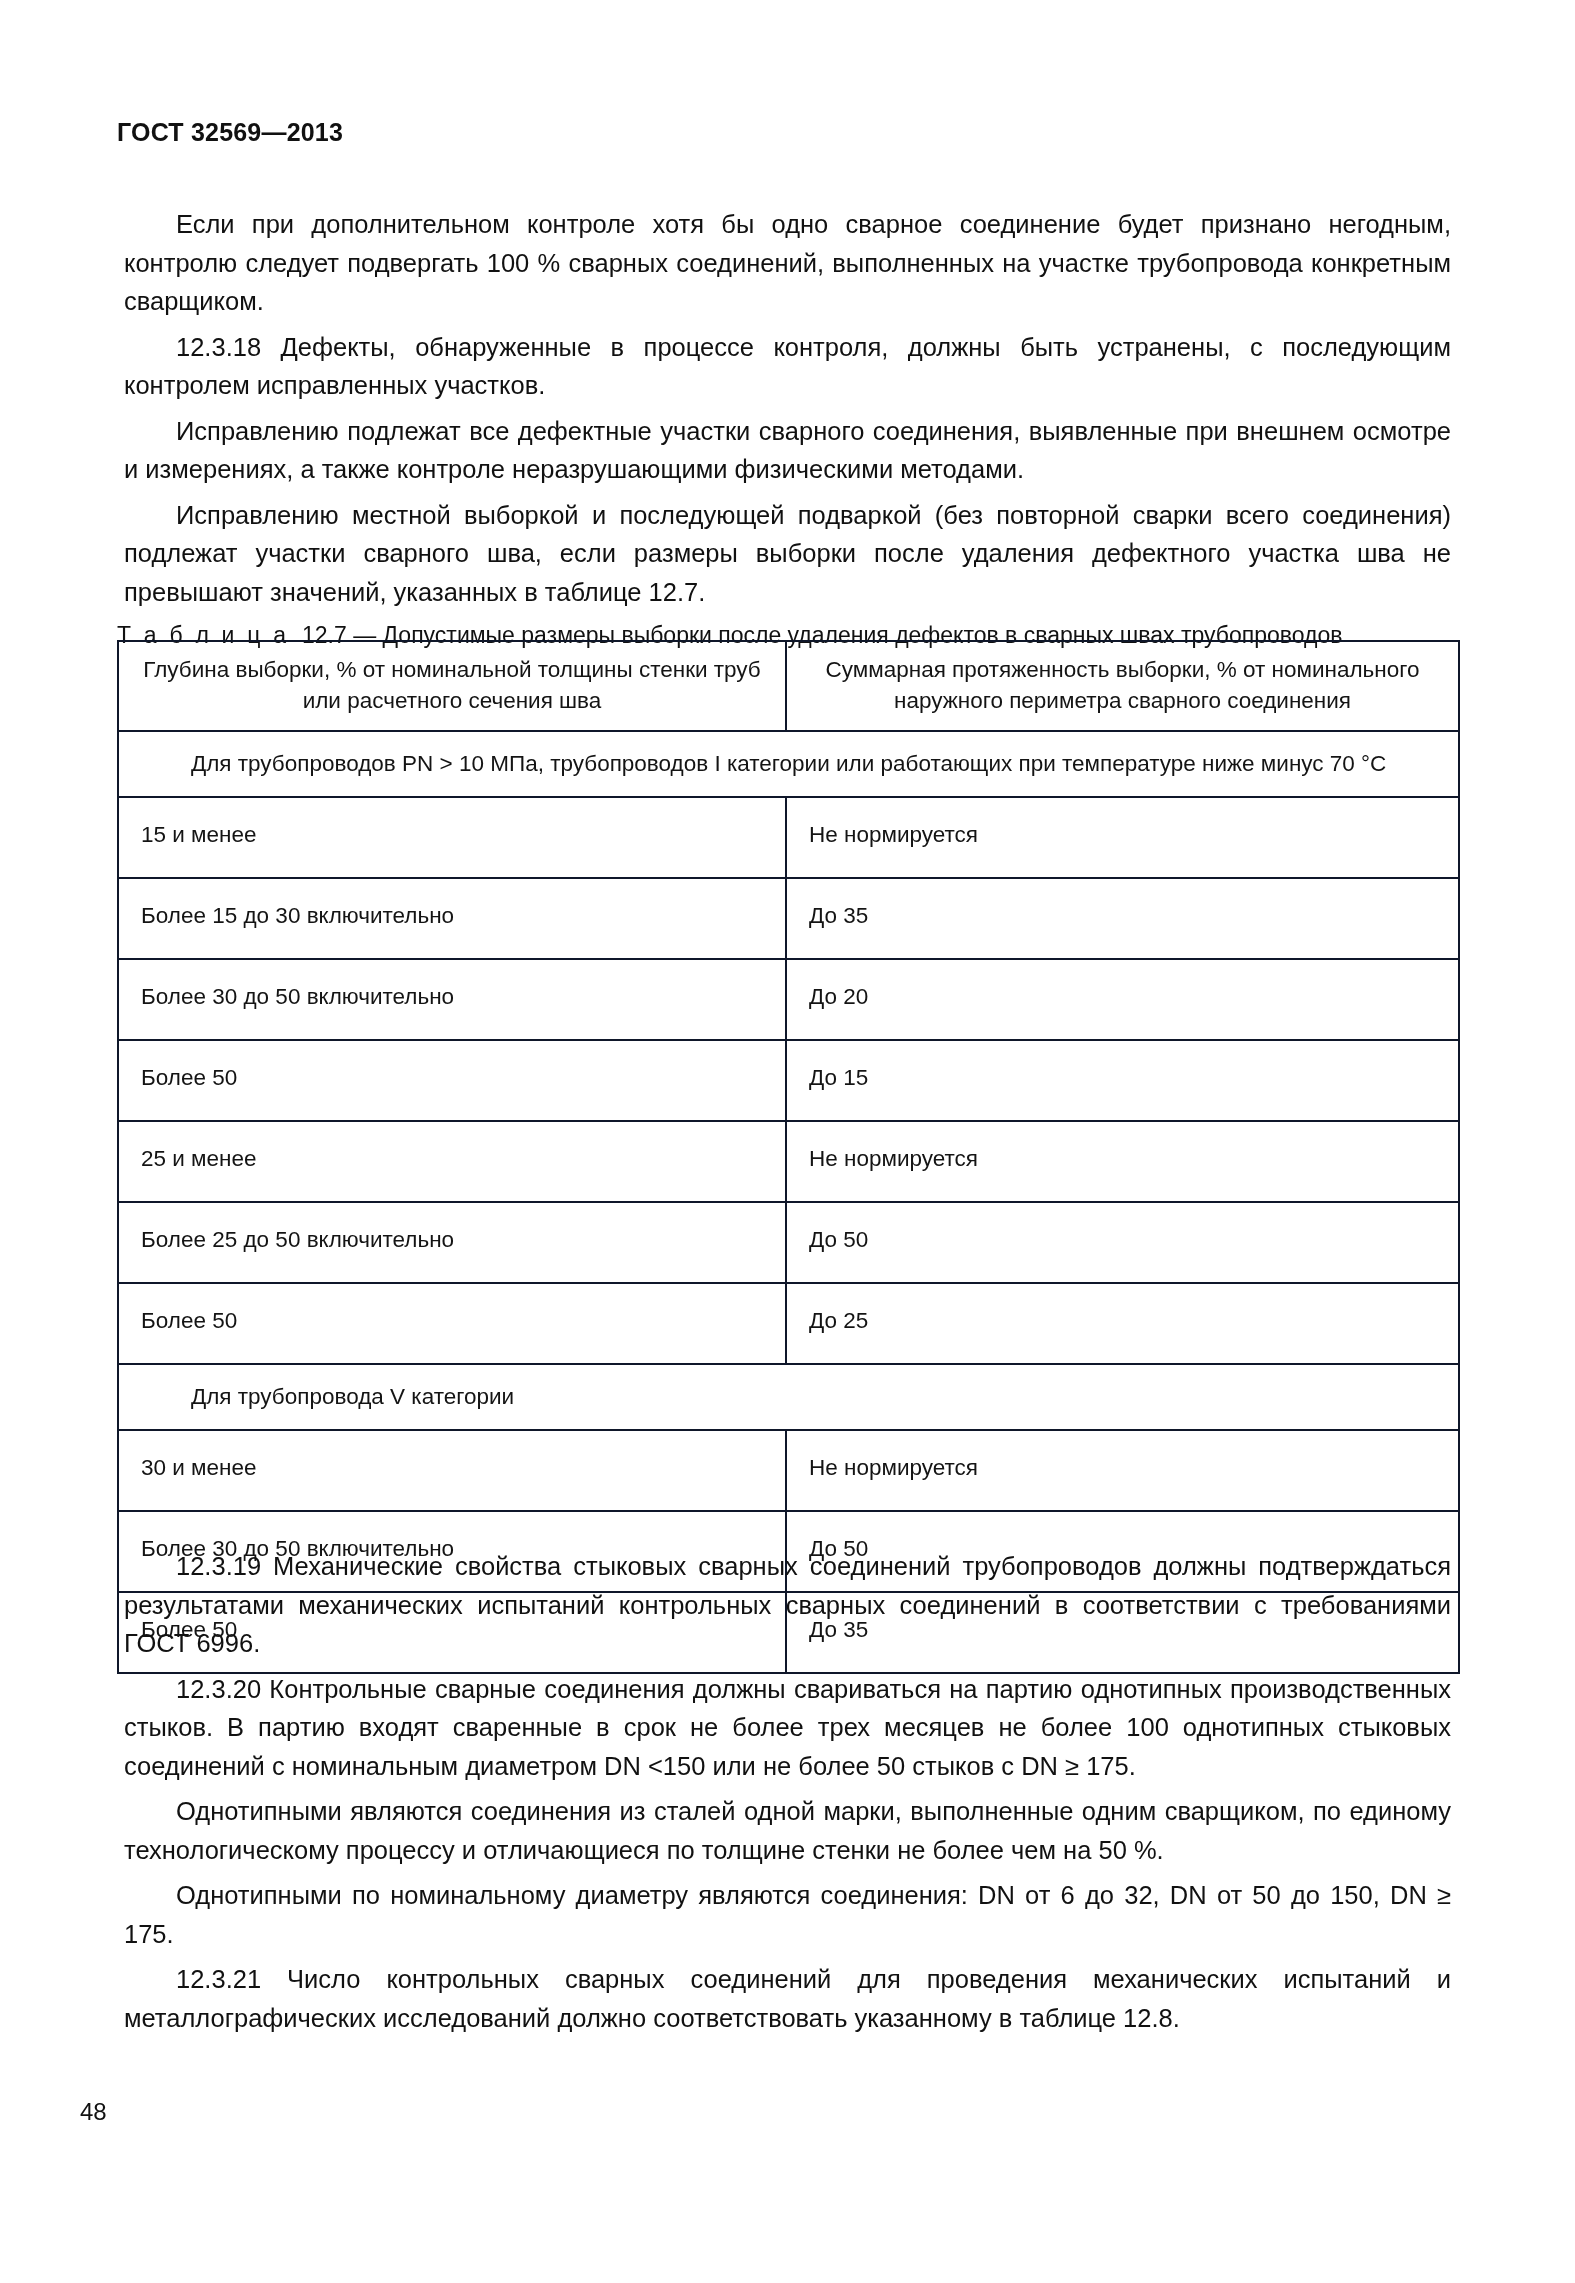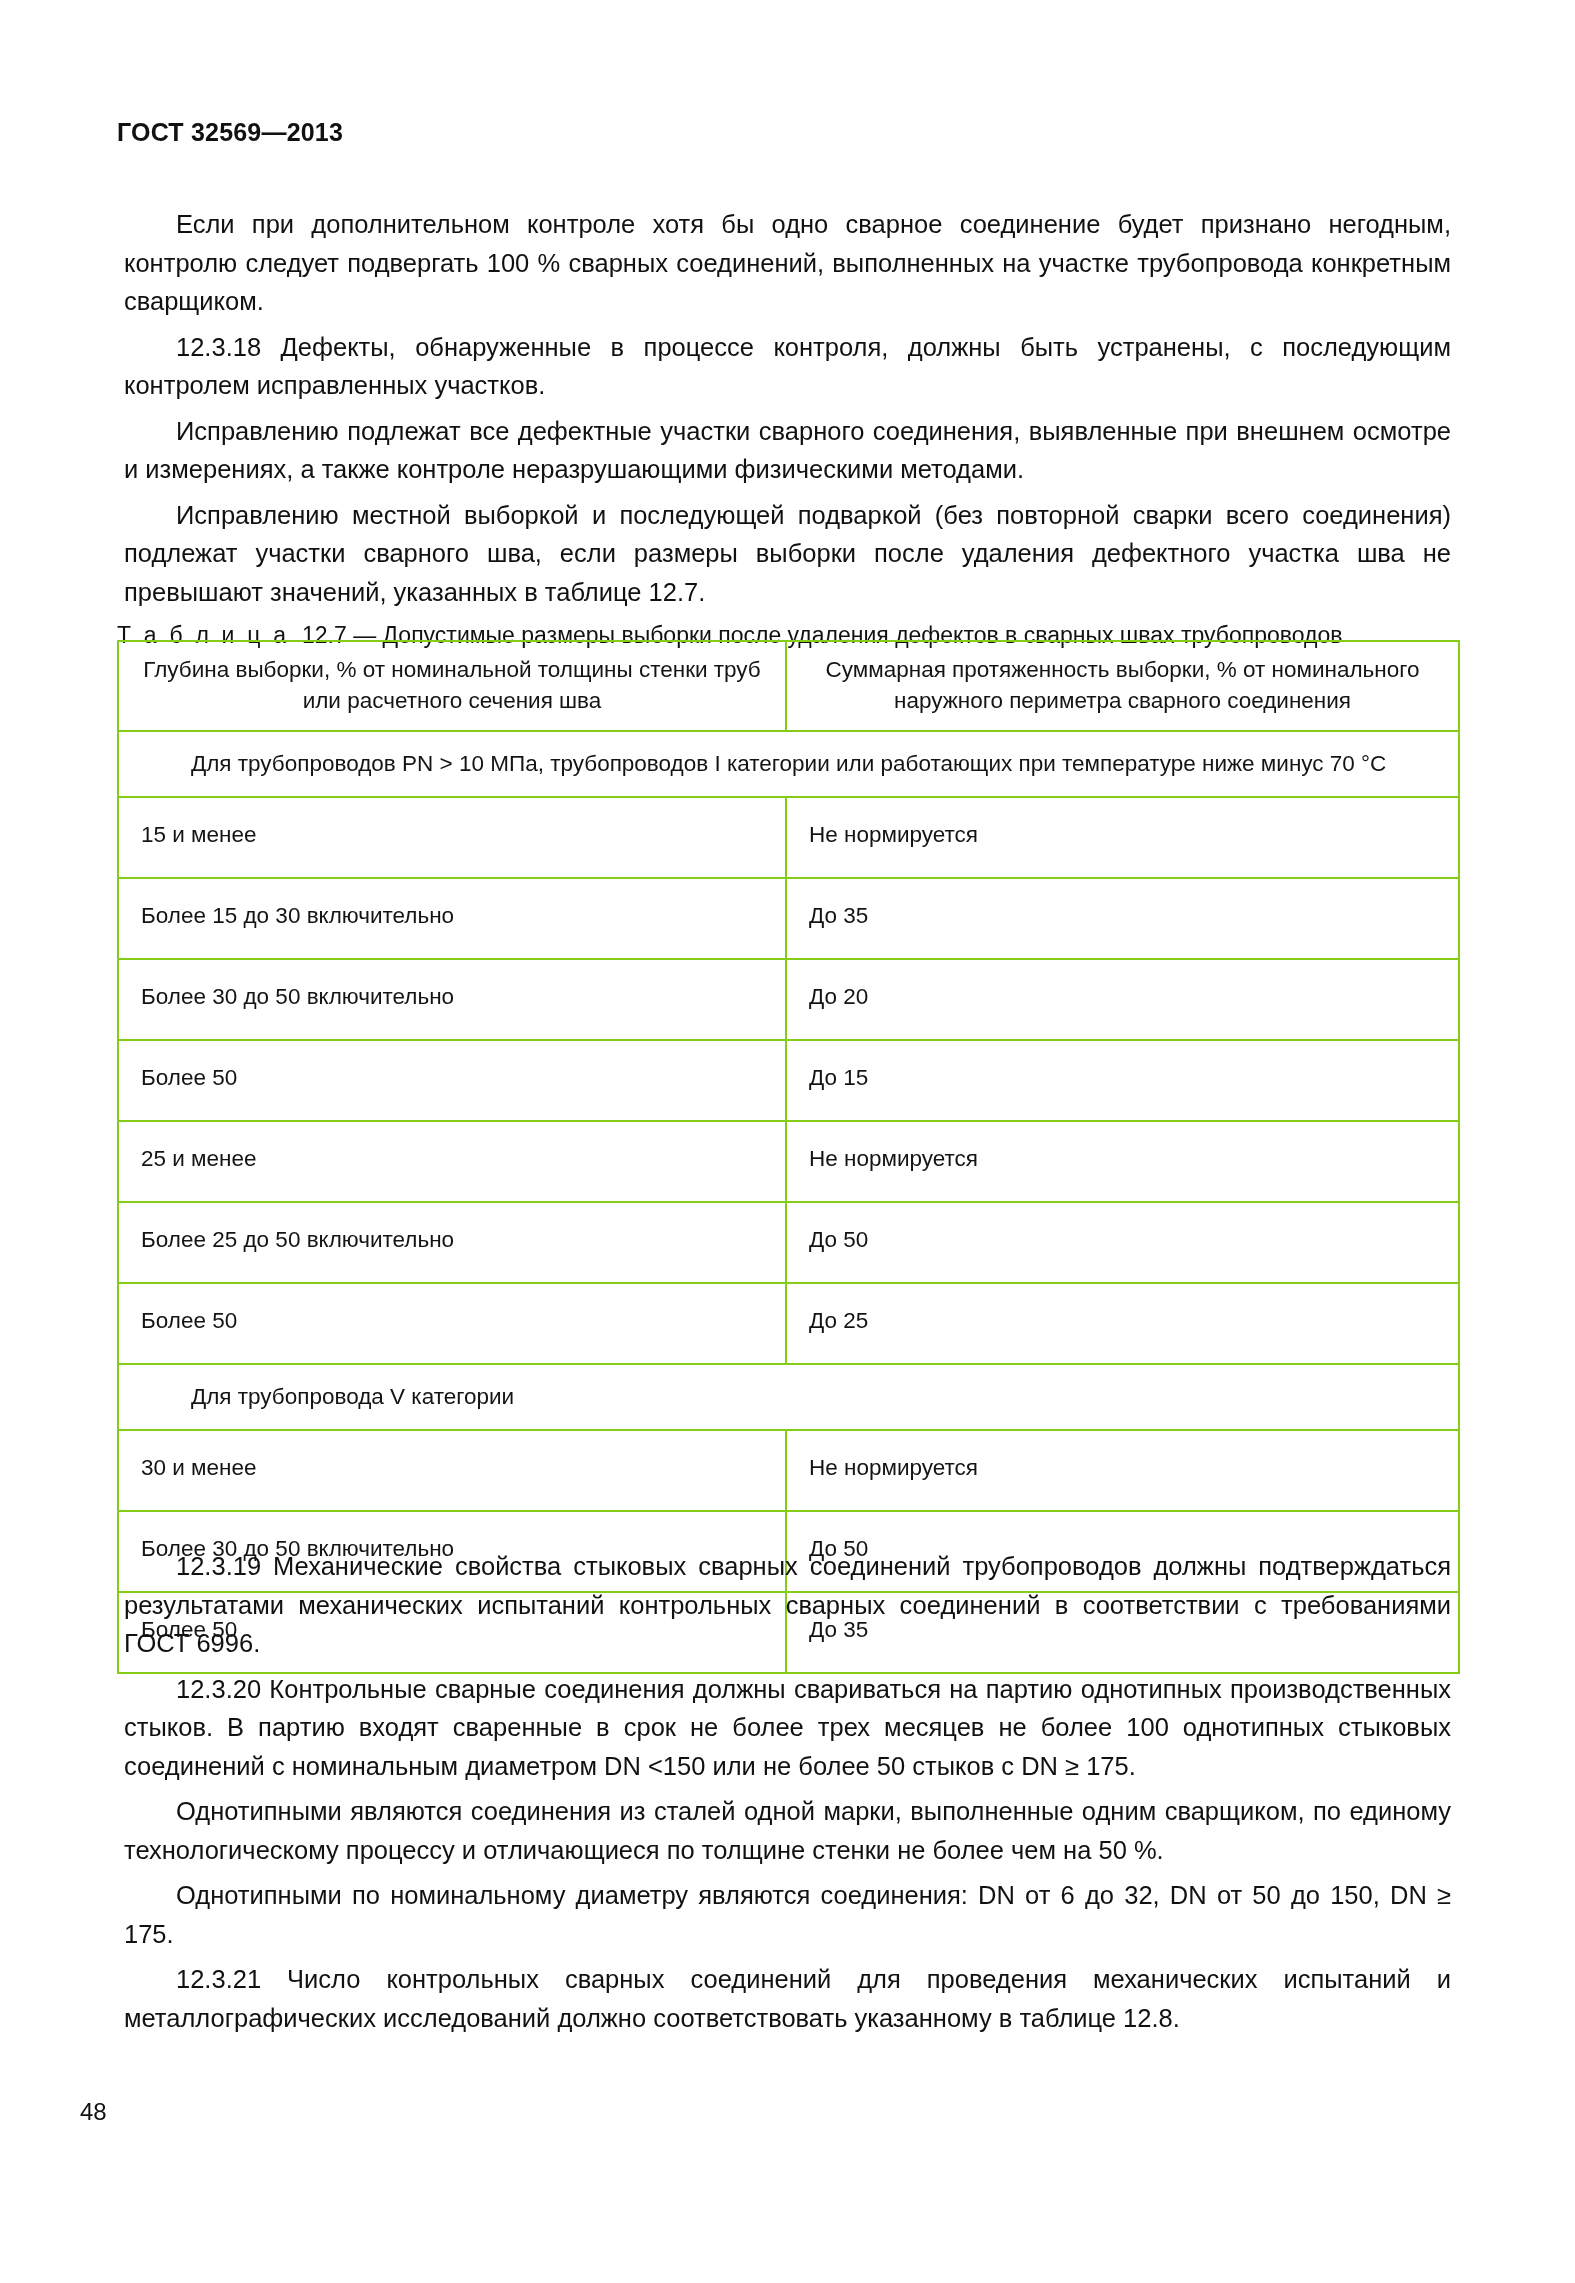--- a/index.html
+++ b/index.html
@@ -74,21 +74,21 @@
     position: absolute;
     left: 117px;
     top: 640px;
     width: 1341px;
     border-collapse: collapse;
     font-size: 22.5px;
     line-height: 30px;
     table-layout: fixed;
   }
   .tbl td {
-    border: 2px solid #84cc16;
+    border: 2px solid #0f172a;
     padding: 0;
     vertical-align: middle;
     color: #141414;
   }
   .tbl .c1 { width: 668px; }
   .tbl .c2 { width: 673px; }
 
   .tbl td.hdr {
     text-align: center;
     padding: 12px 16px 14px 16px;

